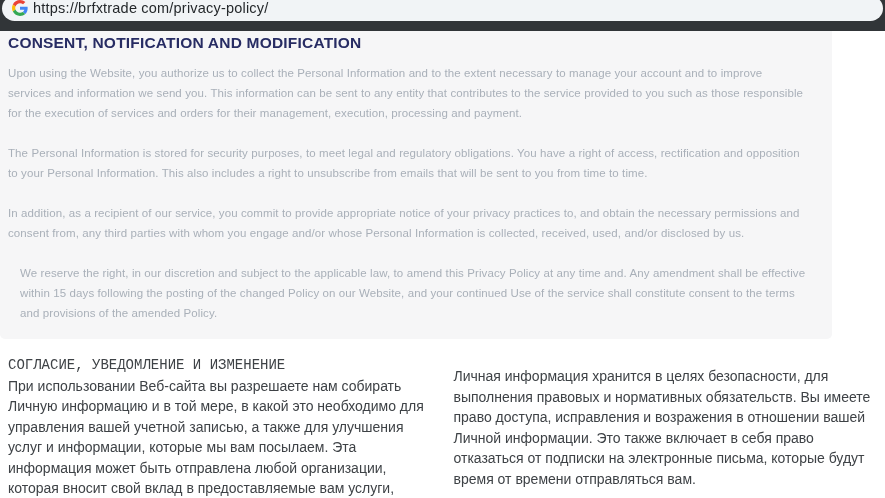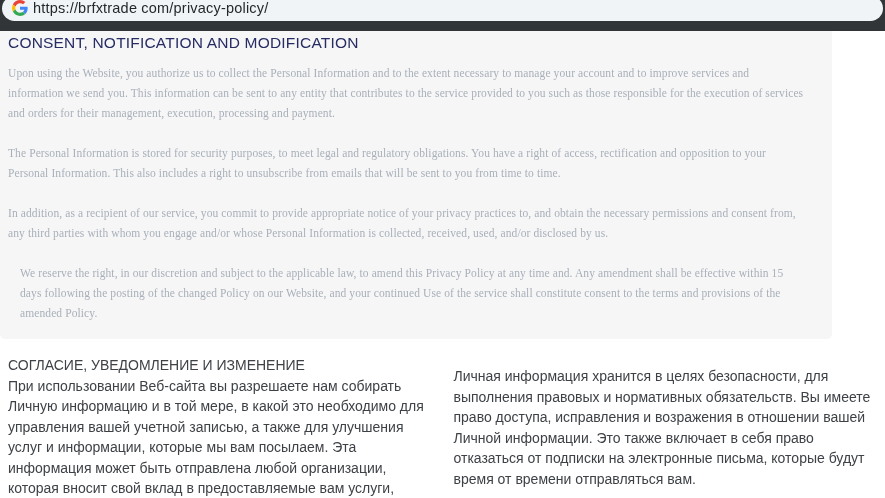--- a/index.html
+++ b/index.html
@@ -52,49 +52,49 @@
   
   .english-box {
     width: 832px;
     box-sizing: border-box;
     background: #f6f6f7;
     border-radius: 0 0 5px 5px;
     padding: 3px 26px 16px 8px;
   }
   .en-heading {
     font-size: 15.5px;
-    font-weight: normal;
+    font-weight: bold;
     color: #272c63;
     letter-spacing: 0.2px;
     margin: 0 0 11px 0;
   }
   .en-par {
     font-size: 11.5px;
     line-height: 20px;
     color: #a9b0b9;
     margin: 0 0 20px 0;
     letter-spacing: 0.1px;
-    font-family: Liberation Serif, serif;
   }
   .en-par:last-child { margin-bottom: 0; margin-left: 12px; }
 
   
   .russian-section {
     display: flex;
     gap: 20px;
     padding: 16px 6px 0 8px;
     box-sizing: border-box;
   }
   .ru-col { width: 426px; box-sizing: border-box; }
   .ru-col-right { padding-top: 11px; }
   .ru-heading {
     font-size: 14px;
     line-height: 20.5px;
     color: #3e4246;
     margin: 0;
+    font-family: Liberation Mono, monospace;
   }
   .ru-par {
     font-size: 14px;
     line-height: 20.5px;
     color: #3e4246;
     margin: 0 0 20px 0;
   }
   .ru-par:last-child { margin-bottom: 0; }
 </style>
 </head>

